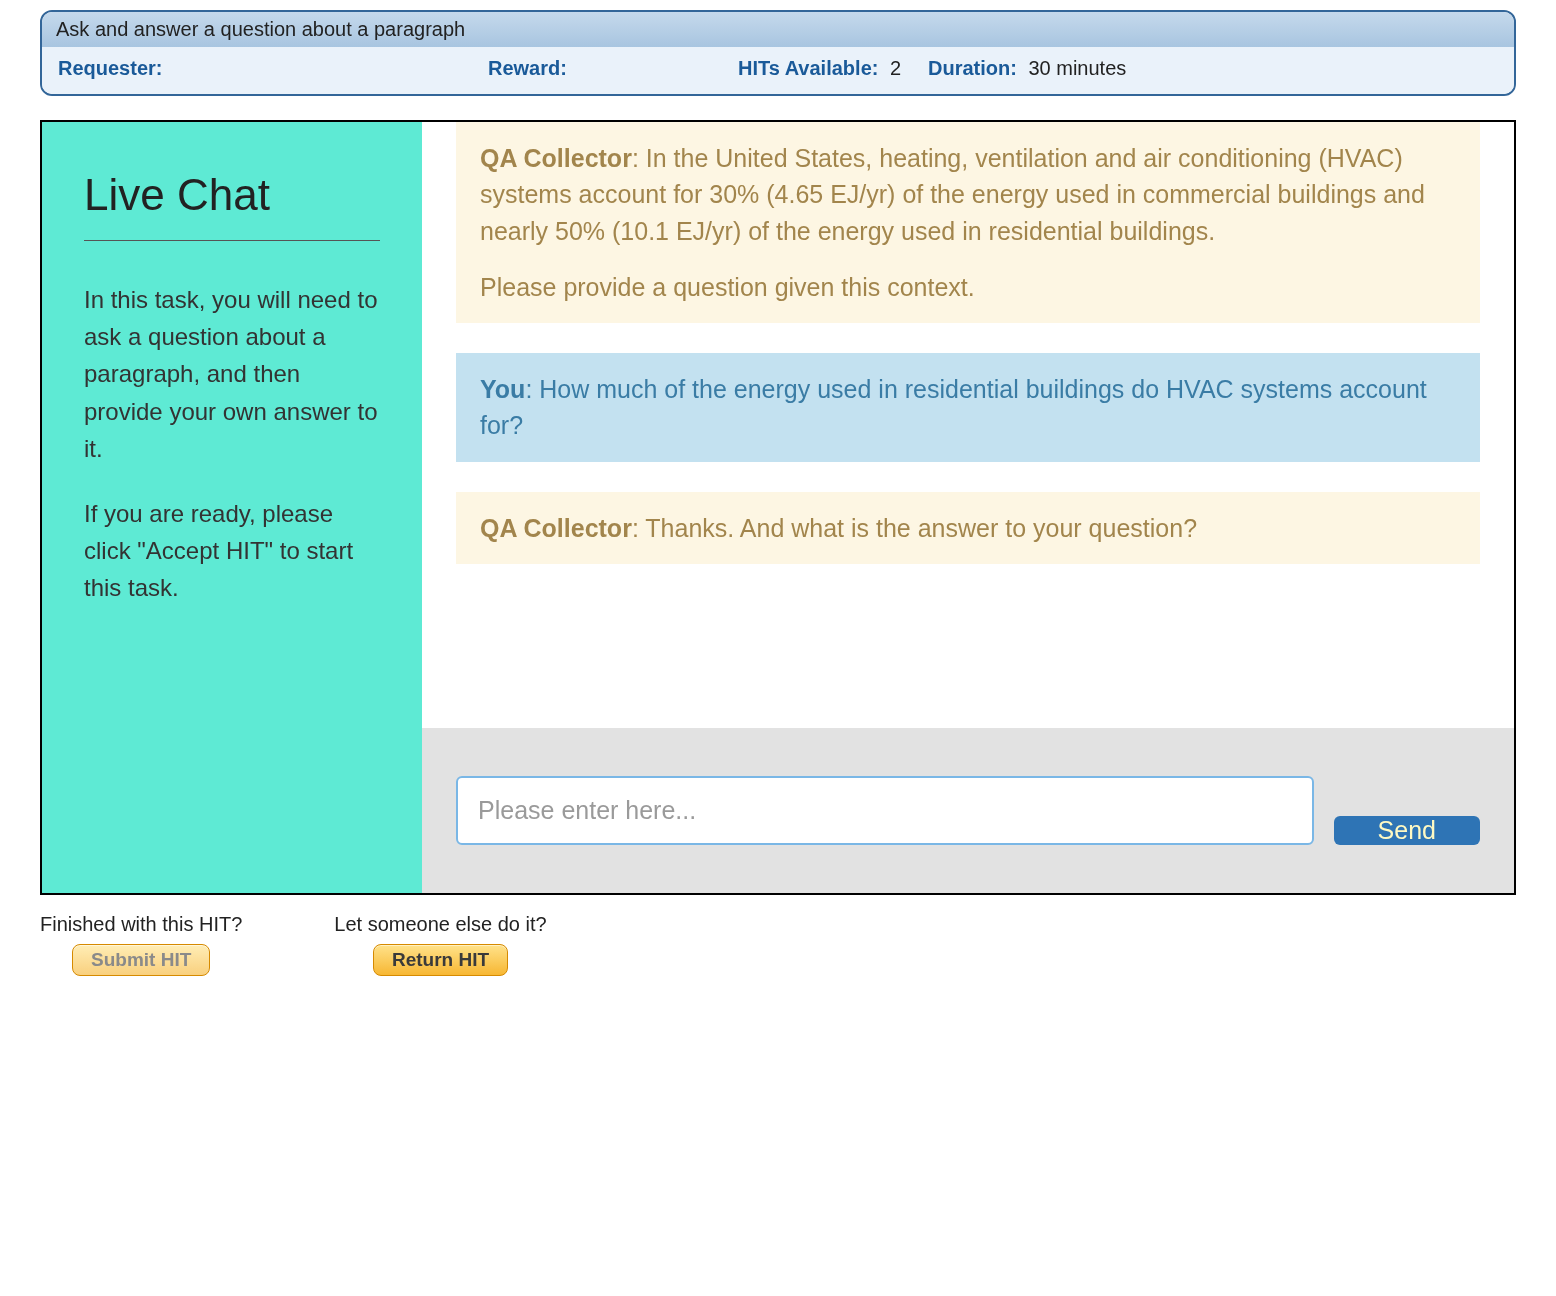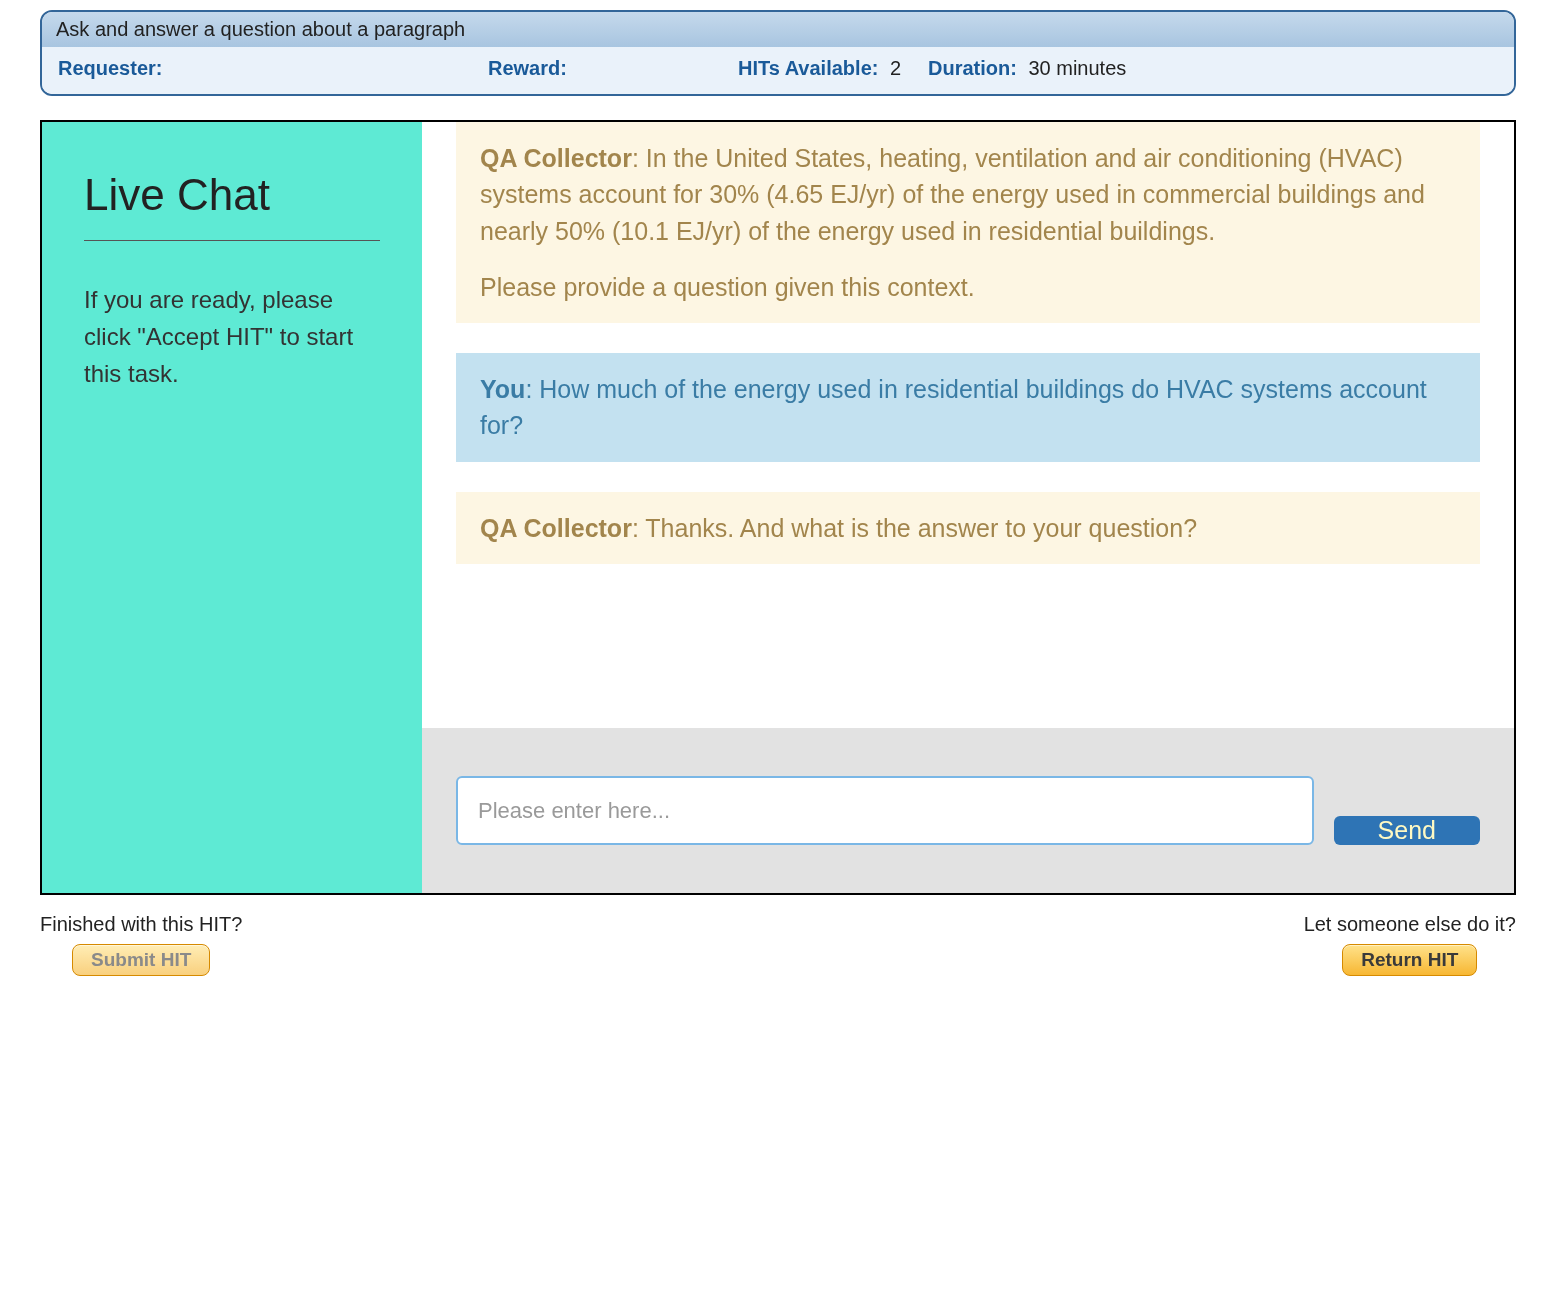--- a/index.html
+++ b/index.html
@@ -112,42 +112,42 @@
       padding: 48px 34px;
       display: flex;
       gap: 20px;
       align-items: stretch;
     }
     .chat-input {
       flex: 1;
       border: 2px solid #7ab7e6;
       border-radius: 6px;
       padding: 18px 20px;
-      font-size: 22px;
+      font-size: 25px;
       color: #333;
       background: #fff;
       outline: none;
     }
     .chat-input::placeholder {
       color: #9a9a9a;
     }
     .send-btn {
       background: #2e74b5;
       color: #fef9c3;
       border: none;
       border-radius: 6px;
       padding: 0 44px;
       font-size: 25px;
       cursor: pointer;
       margin-top: 40px;
     }
 
     .footer {
       display: flex;
-      justify-content: space-between;
+      justify-content: flex-start;
       gap: 92px;
       margin-top: 18px;
       font-size: 20px;
       color: #222;
     }
     .footer-col {
       text-align: center;
     }
     .footer-col .prompt {
       margin-bottom: 8px;
@@ -194,20 +194,21 @@
         <span class="hit-meta-value">30 minutes</span>
       </div>
     </div>
   </div>
 </div>
 
 <div class="task-frame">
   <aside class="sidebar">
     <h1>Live Chat</h1>
     <hr class="sidebar-divider">
+    <p>In this task, you will need to ask a question about a paragraph, and then provide your own answer to it.</p>
     <p>If you are ready, please click "Accept HIT" to start this task.</p>
   </aside>
 
   <section class="chat-area">
     <div class="chat-messages">
       <div class="msg msg-bot">
         <span class="sender">QA Collector</span><span>: </span><span>In the United States, heating, ventilation and air conditioning (HVAC) systems account for 30% (4.65 EJ/yr) of the energy used in commercial buildings and nearly 50% (10.1 EJ/yr) of the energy used in residential buildings.</span>
         <p>Please provide a question given this context.</p>
       </div>
       <div class="msg msg-you">

